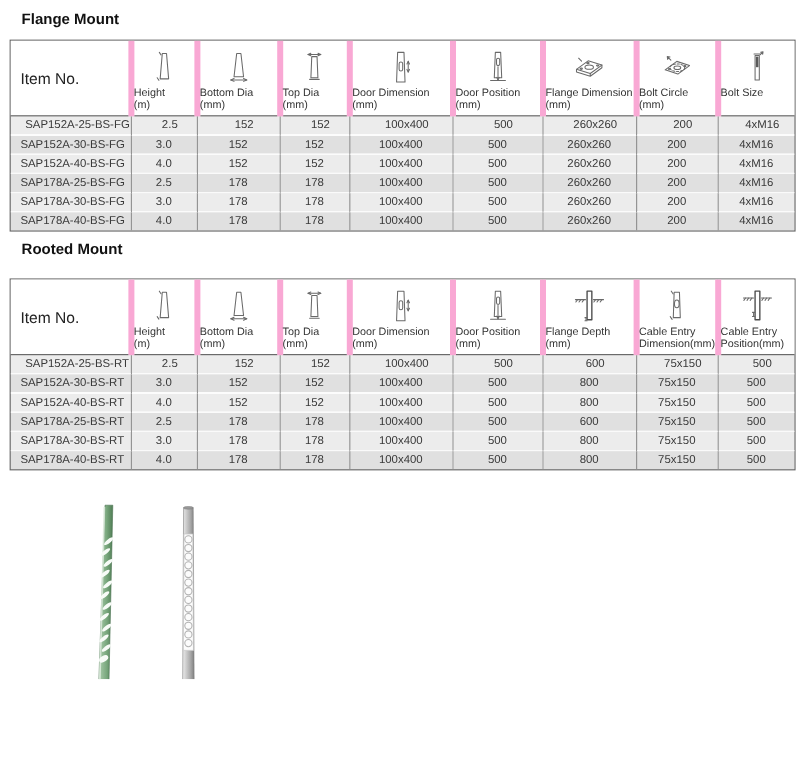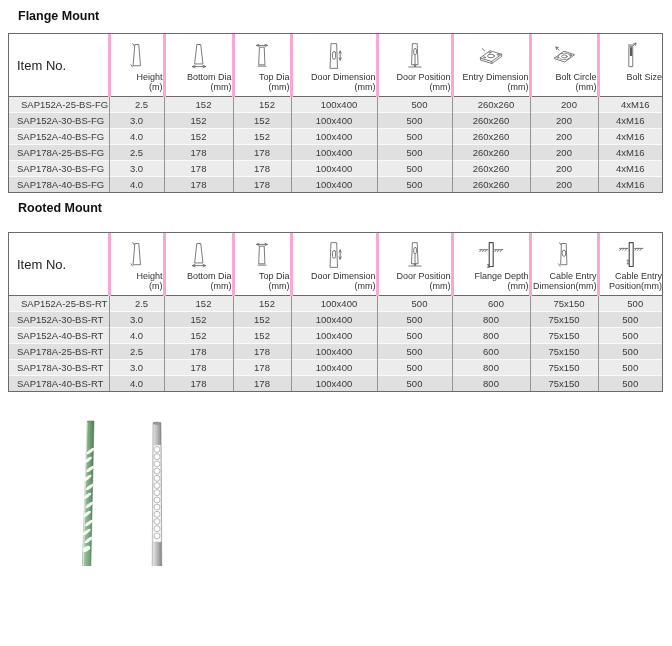--- a/index.html
+++ b/index.html
@@ -8,27 +8,27 @@
   .section-title{position:absolute;left:18px;font-size:12.5px;font-weight:bold;color:#111;}
   #title-flange{top:9px;}
   #title-rooted{top:201px;}
   .table-wrap{position:absolute;left:8px;width:653px;border:1px solid #6a6a6a;background:#fff;}
   #flange-table-wrap{top:33px;}
   #rooted-table-wrap{top:232px;}
   table{border-collapse:collapse;table-layout:fixed;width:653px;}
   col.c0{width:100px}col.c1{width:55px}col.c2{width:69px}col.c3{width:58px}col.c4{width:86px}
   col.c5{width:75px}col.c6{width:78px}col.c7{width:68px}col.c8{width:64px}
   thead tr{height:62px;}
-  th{border-right:3px solid #f9a8d4;border-bottom:1px solid #6a6a6a;background:#fff;
+  th{border-right:5px solid #f9a8d4;border-bottom:1px solid #6a6a6a;background:#fff;
      font-weight:normal;vertical-align:bottom;padding:4px 0 3px;}
   th:last-child,td:last-child{border-right:none;}
   th.item-h{vertical-align:middle;text-align:left;padding-left:8px;font-size:13px;color:#222;}
   .col-icon{display:block;margin:0 auto 1px auto;height:30px;width:32px;
             stroke:#6a6a6a;fill:none;stroke-width:1;stroke-linecap:round;stroke-linejoin:round;}
-  .col-label,.col-unit{font-size:9px;line-height:10.5px;text-align:right;color:#333;white-space:nowrap;}
+  .col-label,.col-unit{font-size:9px;line-height:10.5px;text-align:left;color:#333;white-space:nowrap;}
   .col-unit{min-height:10.5px;}
   td{border-right:1px solid #949494;border-top:1px solid #fafafa;height:15px;
      font-size:9.5px;color:#3a3a3a;text-align:center;padding:0 2px;white-space:nowrap;overflow:hidden;}
   tbody tr:first-child td{border-top:none;padding-left:12px;}
   tbody tr:nth-child(odd) td{background:#ececec;}
   tbody tr:nth-child(even) td{background:#e0e0e0;}
   td.item-cell{text-align:left;padding-left:8px;}
   .pole-svg{position:absolute;}
   #pole-kent01{left:69px;top:418px;}
   #pole-kent04{left:142px;top:420px;}
@@ -166,21 +166,21 @@
             <svg class="col-icon">
                 <use href="#sym-door-position"></use>
               </svg>
             <div class="col-label">Door Position</div>
             <div class="col-unit">(mm)</div>
           </th>
           <th>
             <svg class="col-icon">
                 <use href="#sym-flange-dimension"></use>
               </svg>
-            <div class="col-label">Entry Dimension</div>
+            <div class="col-label">Flange Dimension</div>
             <div class="col-unit">(mm)</div>
           </th>
           <th>
             <svg class="col-icon">
                 <use href="#sym-bolt-circle"></use>
               </svg>
             <div class="col-label">Bolt Circle</div>
             <div class="col-unit">(mm)</div>
           </th>
           <th>

